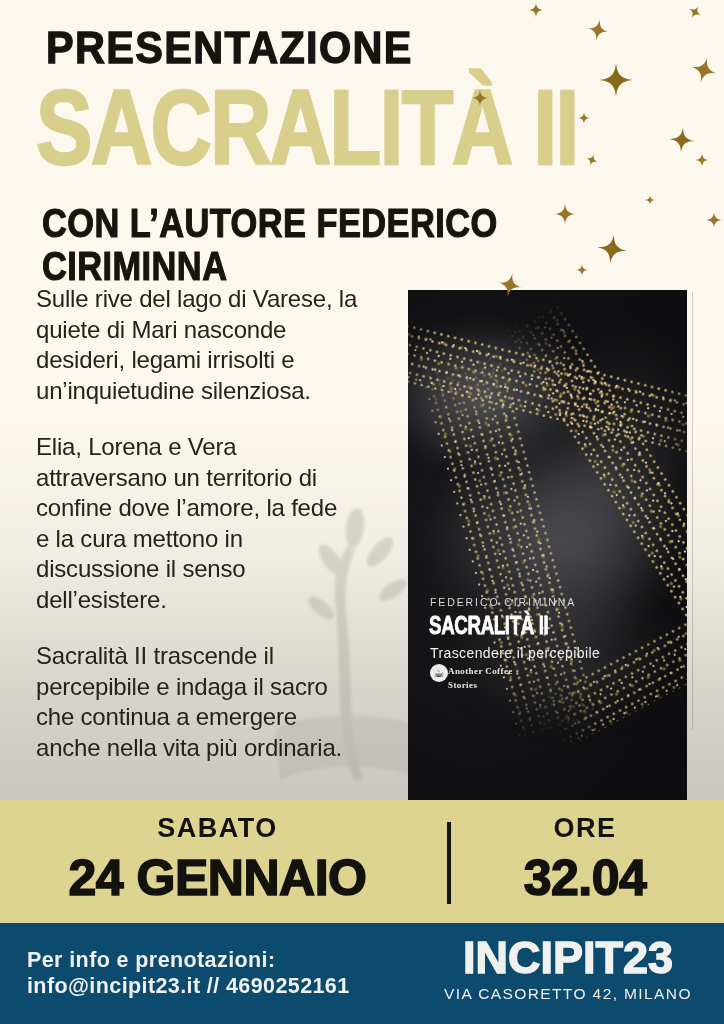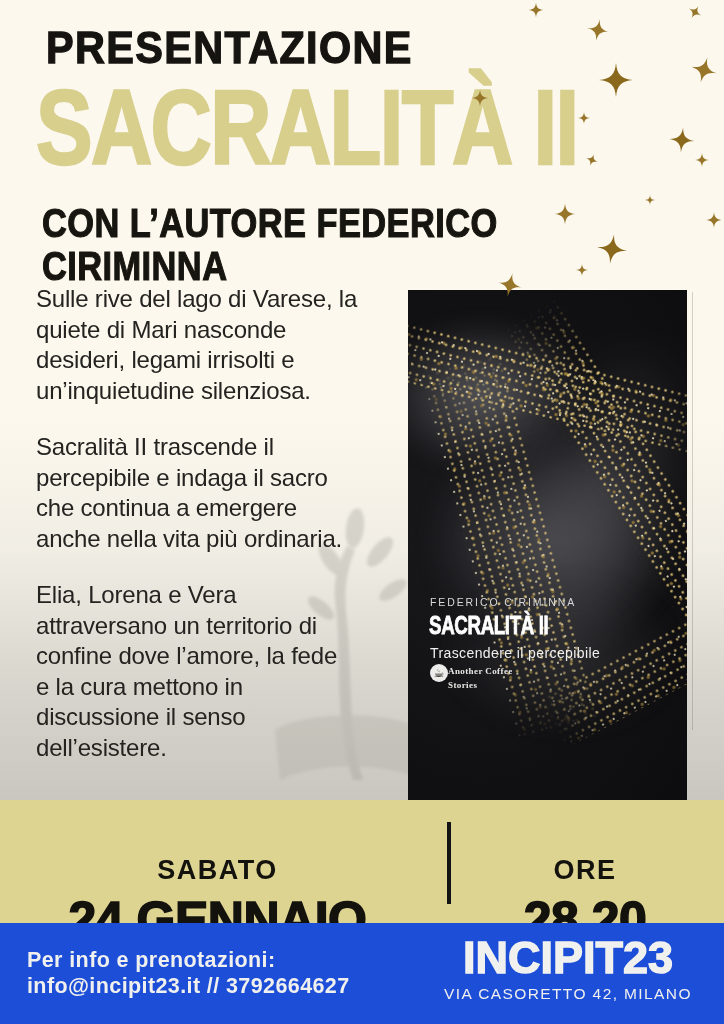--- a/index.html
+++ b/index.html
@@ -102,30 +102,30 @@
   }
   .cover-edge { position:absolute; left:692px; top:292px; width:1px; height:438px; background:rgba(90,85,70,0.25); }
   
   .banner {
     position:absolute; left:0; top:800px; width:724px; height:123px;
     background:#ddd492; z-index:4; color:#14120d;
   }
   .banner-cell { position:absolute; text-align:center; }
   .banner-left  { left:0;    top:13px; width:435px; }
   .banner-right { left:455px; top:13px; width:260px; }
-  .banner .small-label { font-size:27px; font-weight:600; letter-spacing:1.5px;margin-top:42px; }
+  .banner .small-label { font-size:27px; font-weight:600; letter-spacing:1.5px; }
   .banner .big-label   {
     margin-top:5px; font-size:50px; font-weight:800; letter-spacing:-0.5px;
     -webkit-text-stroke:1.6px #14120d; white-space:nowrap;
   }
   .banner-divider { position:absolute; left:447px; top:22px; width:4px; height:82px; background:#141414; }
   
   .footer {
     position:absolute; left:0; top:923px; width:724px; height:101px;
-    background:#1d4ed8; color:#f0f0ee; z-index:4;
+    background:#0c4a6e; color:#f0f0ee; z-index:4;
   }
   .contact { position:absolute; left:27px; top:24px; font-size:21.5px; line-height:26px; letter-spacing:0.4px; font-weight:600; }
   .venue   { position:absolute; left:430px; top:9px; width:276px; text-align:center; }
   .venue-name {
     font-size:45px; font-weight:800; letter-spacing:0px;
     -webkit-text-stroke:1.4px #f2f2f0; white-space:nowrap;
   }
   .venue-addr { margin-top:1px; font-size:15.5px; letter-spacing:1.4px; white-space:nowrap; }
 </style>
 </head>
@@ -171,30 +171,30 @@
 
   <div class="kicker">PRESENTAZIONE</div>
   <h1 class="title">SACRALITÀ II</h1>
   <h2 class="author-heading">CON L’AUTORE FEDERICO CIRIMINNA</h2>
 
   <div class="body-text">
     <p>Sulle rive del lago di Varese, la
 quiete di Mari nasconde
 desideri, legami irrisolti e
 un’inquietudine silenziosa.</p>
-    <p>Sacralità II trascende il
-percepibile e indaga il sacro
-che continua a emergere
-anche nella vita più ordinaria.</p>
     <p>Elia, Lorena e Vera
 attraversano un territorio di
 confine dove l’amore, la fede
 e la cura mettono in
 discussione il senso
 dell’esistere.</p>
+    <p>Sacralità II trascende il
+percepibile e indaga il sacro
+che continua a emergere
+anche nella vita più ordinaria.</p>
   </div>
 
   <div class="cover">
     <div class="smoke s1"></div>
     <div class="smoke s2"></div>
     <div class="smoke s3"></div>
     <div class="smoke s4"></div>
     <div class="glit g1"></div>
     <div class="glit g2"></div>
     <div class="glit g3"></div>
@@ -213,28 +213,28 @@
   <div class="cover-edge"></div>
 
   <div class="banner">
     <div class="banner-cell banner-left">
       <div class="small-label">SABATO</div>
       <div class="big-label">24 GENNAIO</div>
     </div>
     <div class="banner-divider"></div>
     <div class="banner-cell banner-right">
       <div class="small-label">ORE</div>
-      <div class="big-label">28.20</div>
+      <div class="big-label">32.04</div>
     </div>
   </div>
 
   <div class="footer">
     <div class="contact">
       <div>Per info e prenotazioni:</div>
-      <div>info@incipit23.it // 3792664627</div>
+      <div>info@incipit23.it // 4690252161</div>
     </div>
     <div class="venue">
       <div class="venue-name">INCIPIT23</div>
       <div class="venue-addr">VIA CASORETTO 42, MILANO</div>
     </div>
   </div>
 
 </div>
 
 </body></html>

